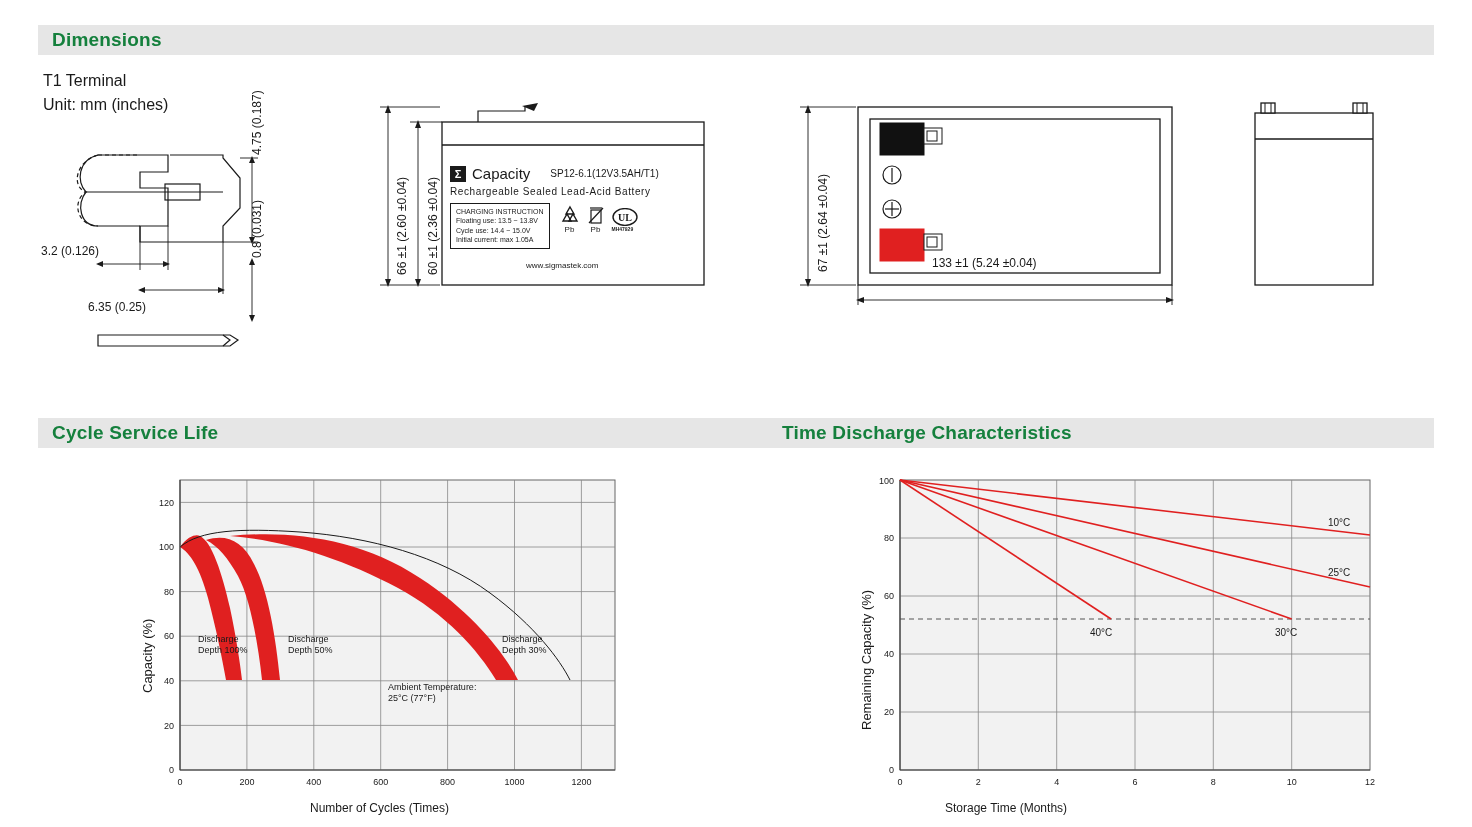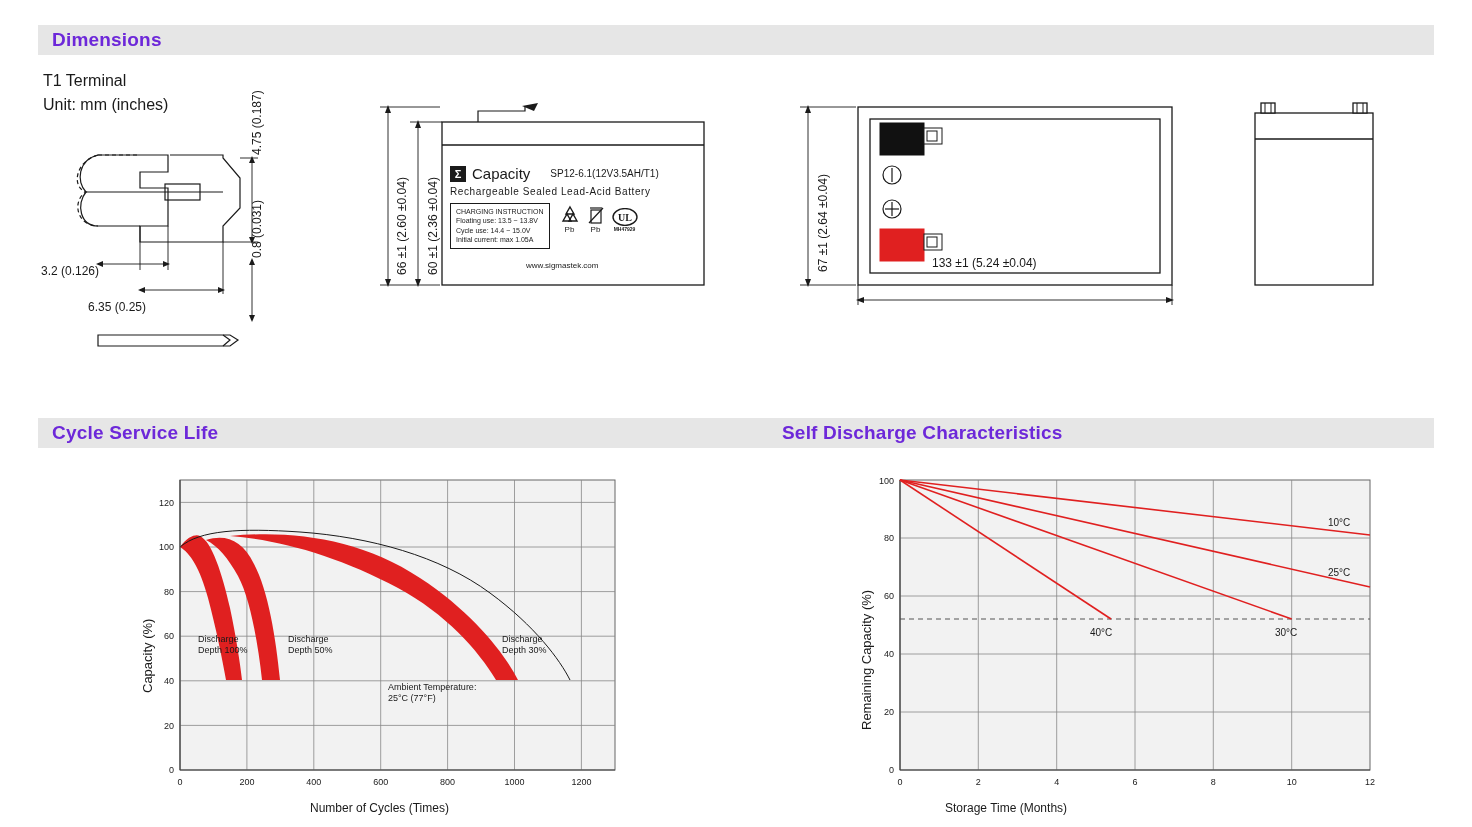--- a/index.html
+++ b/index.html
@@ -14,21 +14,21 @@
   .section-bar{
     position:absolute;
     background:#e6e6e6;
     height:30px;
     display:flex;
     align-items:center;
   }
   .section-bar .title{
     font-size:19px;
     font-weight:bold;
-    color:#6d28d9;
+    color:#15803d;
     padding-left:14px;
     letter-spacing:0.2px;
   }
   .label{position:absolute;font-size:13px;color:#1a1a1a;}
   .bold{font-weight:normal;}
   svg{display:block;}
 </style>
 </head>
 <body>
 
@@ -79,21 +79,21 @@
     <path d="M209 185 L212 192 L215 185" fill="#1a1a1a" stroke="none"></path>
   </g>
 
   <g fill="none" stroke="#1a1a1a" stroke-width="1.2">
     <path d="M58 205 L190 205 L198 210 L190 216 L58 216 Z"></path>
     <path d="M183 205 L190 210 L183 216"></path>
   </g>
 </svg>
 
 <div class="label" style="left:250px;top:155px;font-size:12px;transform:rotate(-90deg);transform-origin:0 0;white-space:nowrap;">4.75 (0.187)</div>
-<div class="label" style="left:41px;top:264px;font-size:12px;">3.2 (0.126)</div>
+<div class="label" style="left:41px;top:244px;font-size:12px;">3.2 (0.126)</div>
 <div class="label" style="left:88px;top:300px;font-size:12px;">6.35 (0.25)</div>
 <div class="label" style="left:250px;top:258px;font-size:12px;transform:rotate(-90deg);transform-origin:0 0;white-space:nowrap;">0.8 (0.031)</div>
 
 <svg style="position:absolute;left:370px;top:95px;" width="360" height="220" viewBox="0 0 360 220">
 
   <g fill="none" stroke="#1a1a1a" stroke-width="0.9">
     <line x1="18" y1="12" x2="18" y2="190"></line>
     <path d="M15 18 L18 10 L21 18" fill="#1a1a1a" stroke="none"></path>
     <path d="M15 184 L18 192 L21 184" fill="#1a1a1a" stroke="none"></path>
     <line x1="10" y1="12" x2="70" y2="12"></line>
@@ -146,21 +146,21 @@
       <div style="text-align:center;">
         <svg width="16" height="20" viewBox="0 0 16 20">
           <g fill="none" stroke="#1a1a1a" stroke-width="1.2">
             <rect x="3" y="5" width="10" height="13"></rect>
             <line x1="2" y1="3" x2="14" y2="3"></line>
             <line x1="1" y1="18" x2="15" y2="3"></line>
           </g>
         </svg>
         <div class="bold" style="font-size:8px;">Pb</div>
       </div>
-      <div style="text-align:center;">
+      <div style="text-align:left;">
         <svg width="26" height="18" viewBox="0 0 26 18">
           <ellipse cx="13" cy="9" rx="12" ry="8.4" fill="none" stroke="#1a1a1a" stroke-width="1.4"></ellipse>
           <text x="13" y="13" font-size="10" text-anchor="middle" font-family="Liberation Serif, serif" font-weight="bold" fill="#1a1a1a">UL</text>
         </svg>
         <div style="font-size:5px;font-weight:bold;">MH47929</div>
       </div>
     </div>
   </div>
   <div style="font-size:8px;margin-left:76px;margin-top:12px;">www.sigmastek.com</div>
 </div>
@@ -292,21 +292,21 @@
     <text x="372" y="185">Depth 30%</text>
     <text x="258" y="222">Ambient Temperature:</text>
     <text x="258" y="233">25°C (77°F)</text>
   </g>
 
   <text x="180" y="344" font-size="12" fill="#1a1a1a" font-family="Liberation Sans, sans-serif">Number of Cycles (Times)</text>
   <text transform="translate(22,225) rotate(-90)" font-size="13" fill="#1a1a1a" font-family="Liberation Sans, sans-serif">Capacity (%)</text>
 </svg>
 
 <div class="section-bar" style="left:768px;top:418px;width:666px;">
-  <span class="title">Self Discharge Characteristics</span>
+  <span class="title">Time Discharge Characteristics</span>
 </div>
 
 <svg style="position:absolute;left:845px;top:468px;" width="560" height="350" viewBox="0 0 560 350">
   <rect x="55" y="12" width="470" height="290" fill="#f2f2f2" stroke="#666" stroke-width="1"></rect>
 
   <g stroke="#888" stroke-width="0.8">
     <line x1="133.3" y1="12" x2="133.3" y2="302"></line>
     <line x1="211.7" y1="12" x2="211.7" y2="302"></line>
     <line x1="290" y1="12" x2="290" y2="302"></line>
     <line x1="368.3" y1="12" x2="368.3" y2="302"></line>

